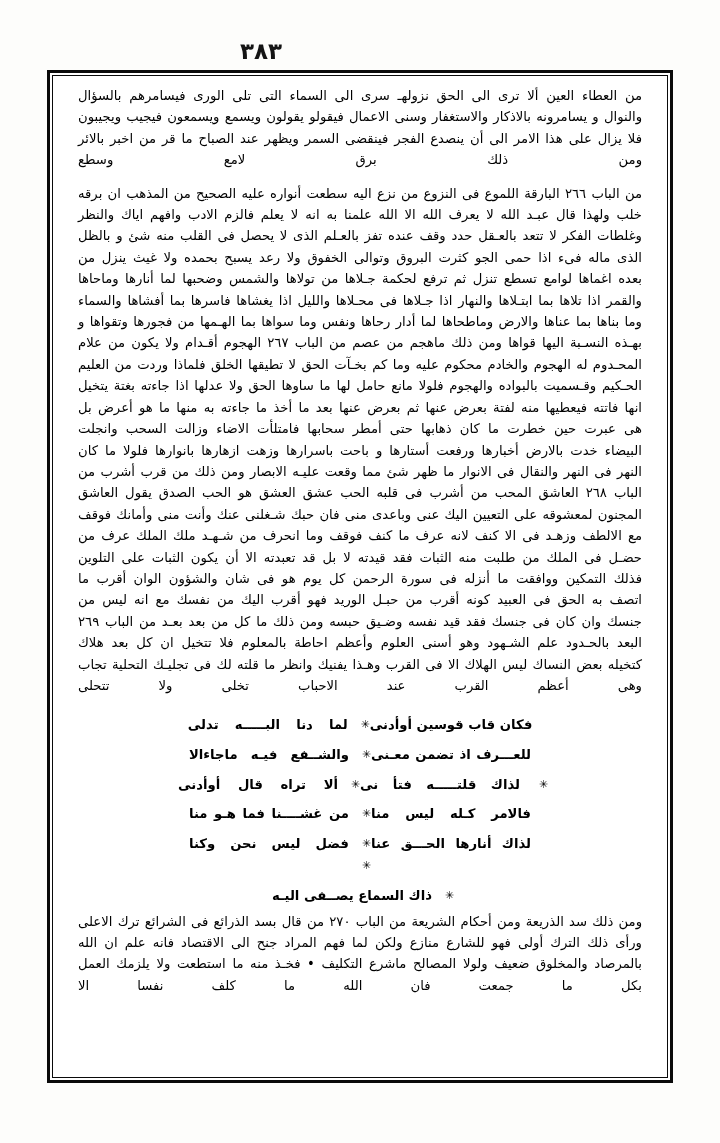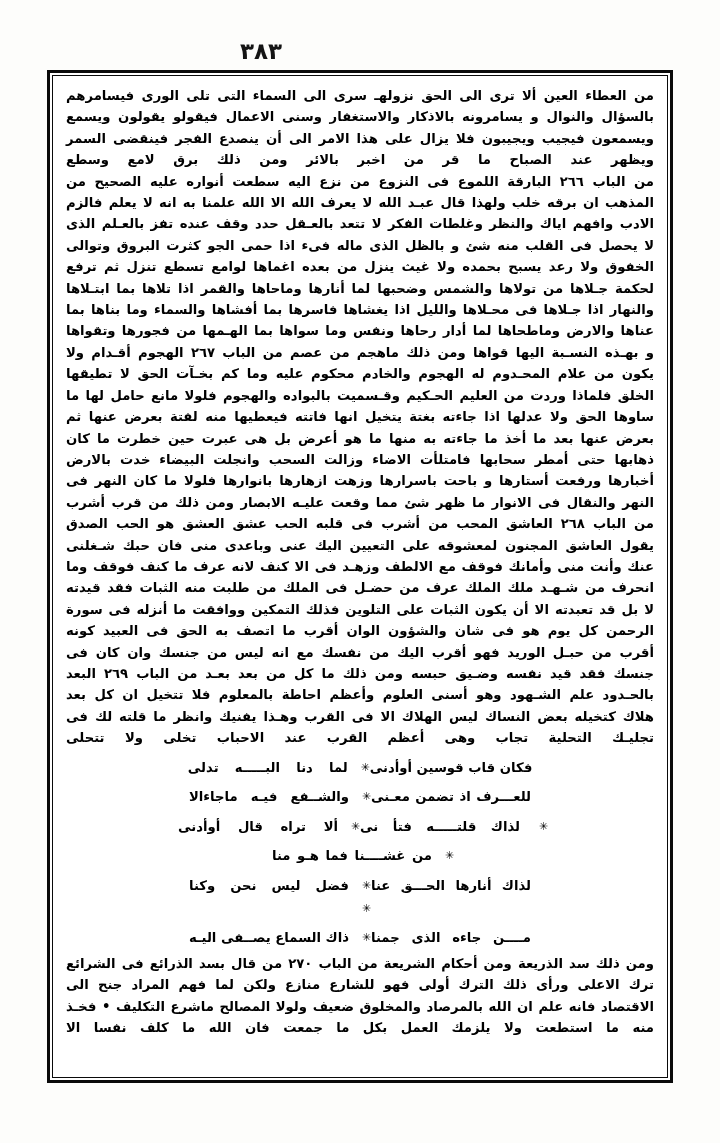--- a/index.html
+++ b/index.html
@@ -81,22 +81,22 @@
   }
 
   .para {
     font-size: 13.2px;
     line-height: 21.4px;
     letter-spacing: -0.2px;
     word-spacing: 1px;
     direction: rtl;
     text-align: justify;
     text-align-last: justify;
-    margin: 0;
-    font-weight: 700;
+    margin: 12px;
+    font-weight: 400;
     -webkit-font-smoothing: none;
   }
   .para.first { margin-top: 1px; }
 
   
   .poetry {
     direction: rtl;
     text-align: center;
     margin: 2px 0 2px 0;
     padding: 0;
@@ -162,33 +162,33 @@
         <span class="sep">✳</span>
         <span class="hemistich right">والشــفع فيـه ماجاءالا</span>
       </div>
       <div class="verse">
         <span class="sep">✳</span>
         <span class="hemistich left">لذاك قلتـــــه فتأ نى</span>
         <span class="sep">✳</span>
         <span class="hemistich right">ألا تراه قال أوأدنى</span>
       </div>
       <div class="verse">
+        <span class="hemistich left">فالامر كـله  ليس منا</span>
         <span class="sep">✳</span>
         <span class="hemistich right">من غشــــنا فما هـو منا</span>
       </div>
       <div class="verse">
         <span class="hemistich left">لذاك أنارها الحـــق عنا</span>
         <span class="sep">✳</span>
         <span class="hemistich right">فضل ليس نحن وكنا</span>
       </div>
       <div class="verse">
         <span class="sep">✳</span>
       </div>
       <div class="verse">
-        <span class="hemistich left">مــــن جاءه الذى جمنا</span>
         <span class="sep">✳</span>
         <span class="hemistich right">ذاك السماع يصــفى اليـه</span>
       </div>
     </div>
 
     <p class="para tail">ومن ذلك سد الذريعة  ومن أحكام الشريعة من الباب ٢٧٠ من قال بسد الذرائع فى الشرائع  ترك الاعلى  ورأى ذلك الترك أولى فهو للشارع منازع  ولكن لما فهم المراد  جنح الى الاقتصاد  فانه علم  ان الله بالمرصاد  والمخلوق ضعيف ولولا المصالح  ماشرع التكليف • فخـذ منه ما استطعت  ولا يلزمك العمل بكل ما جمعت  فان الله ما كلف نفسا الا</p>
 
   </div>
 </div>
 

